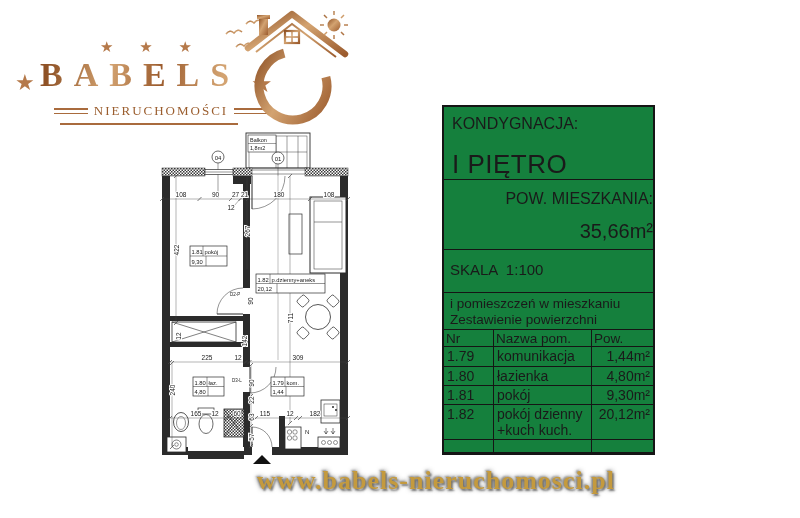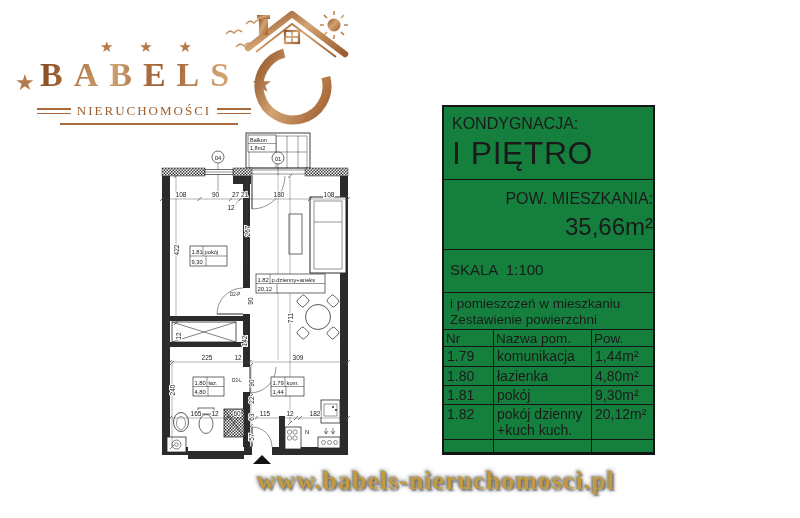--- a/index.html
+++ b/index.html
@@ -15,43 +15,43 @@
   .brand{
     position:absolute;left:30px;top:52px;font-family:"Liberation Serif",serif;
     font-size:34px;font-weight:700;letter-spacing:11px;white-space:nowrap;
     background:linear-gradient(100deg,#8f5226 5%,#d3a371 35%,#9c5c2e 60%,#d3a371 90%);
     color:#a96b3d;
     text-align:right;
   }
   @supports (-webkit-background-clip: text){
     .brand{-webkit-background-clip:text;background-clip:text;color:transparent;}
   }
-  .subtitle-row{position:absolute;left:19px;top:99px;width:230px;display:flex;align-items:center;justify-content:center;gap:6px;}
+  .subtitle-row{position:absolute;left:36px;top:99px;width:230px;display:flex;align-items:center;justify-content:center;gap:6px;}
   .sub-lines{display:flex;flex-direction:column;gap:3px;}
   .sub-lines div{width:34px;height:1.5px;background:#a96b3d;}
   .subtitle{font-family:"Liberation Serif",serif;font-size:13px;letter-spacing:2px;color:#9b5e2f;white-space:nowrap;}
   .logo-underline{position:absolute;left:50px;top:119px;width:178px;height:2px;background:#a96b3d;}
   .house-svg{position:absolute;left:212px;top:0;}
   
   .panel{position:absolute;left:442px;top:105px;width:213px;height:350px;border:2px solid #151515;box-sizing:border-box;background:#15803d;}
   .sec{border-bottom:1px solid #151515;box-sizing:border-box;overflow:hidden;}
   .sec1{height:73px;padding:8px 0 0 8px;}
   .floor-label{font-size:16px;}
-  .floor-value{font-size:32px;margin-top:2px;letter-spacing:.5px;}
+  .floor-value{font-size:26px;margin-top:16px;letter-spacing:.5px;}
   .sec2{height:70px;text-align:right;padding-top:10px;}
   .area-label{font-size:16px;}
-  .area-value{font-size:24px;margin-top:5px;}
+  .area-value{font-size:20px;margin-top:12px;}
   .sec3{height:43px;padding:11px 0 0 6px;font-size:15px;}
   .sec3 div{white-space:pre;}
   .sec4{height:37px;padding:3px 0 0 6px;font-size:13.5px;line-height:16px;}
   .tbl{display:grid;grid-template-columns:50px 98px 1fr;grid-template-rows:17px 20px 19px 19px 35px 1fr;height:123px;font-size:14px;}
   .c{border-right:1px solid #151515;border-bottom:1px solid #151515;padding:1px 2px 0 3px;box-sizing:border-box;overflow:hidden;}
   .c.last{border-right:none;}
   .c.hdr{font-size:13.5px;padding-left:2px;}
-  .c.num{text-align:left;padding-right:3px;}
+  .c.num{text-align:right;padding-right:3px;}
   
   .plan-svg{position:absolute;left:0;top:0;}
   .plan-svg text{font-family:"Liberation Sans",sans-serif;fill:#1a1a1a;}
   .dimtxt{font-size:6.5px;text-anchor:middle;paint-order:stroke;stroke:#fff;stroke-width:2px;}
   .dimv{font-size:6.5px;text-anchor:middle;paint-order:stroke;stroke:#fff;stroke-width:2px;}
   .rlbl{font-size:5.8px;}
   .slbl{font-size:5.5px;}
   .dlbl{font-size:4.5px;}
   
   .footer{

